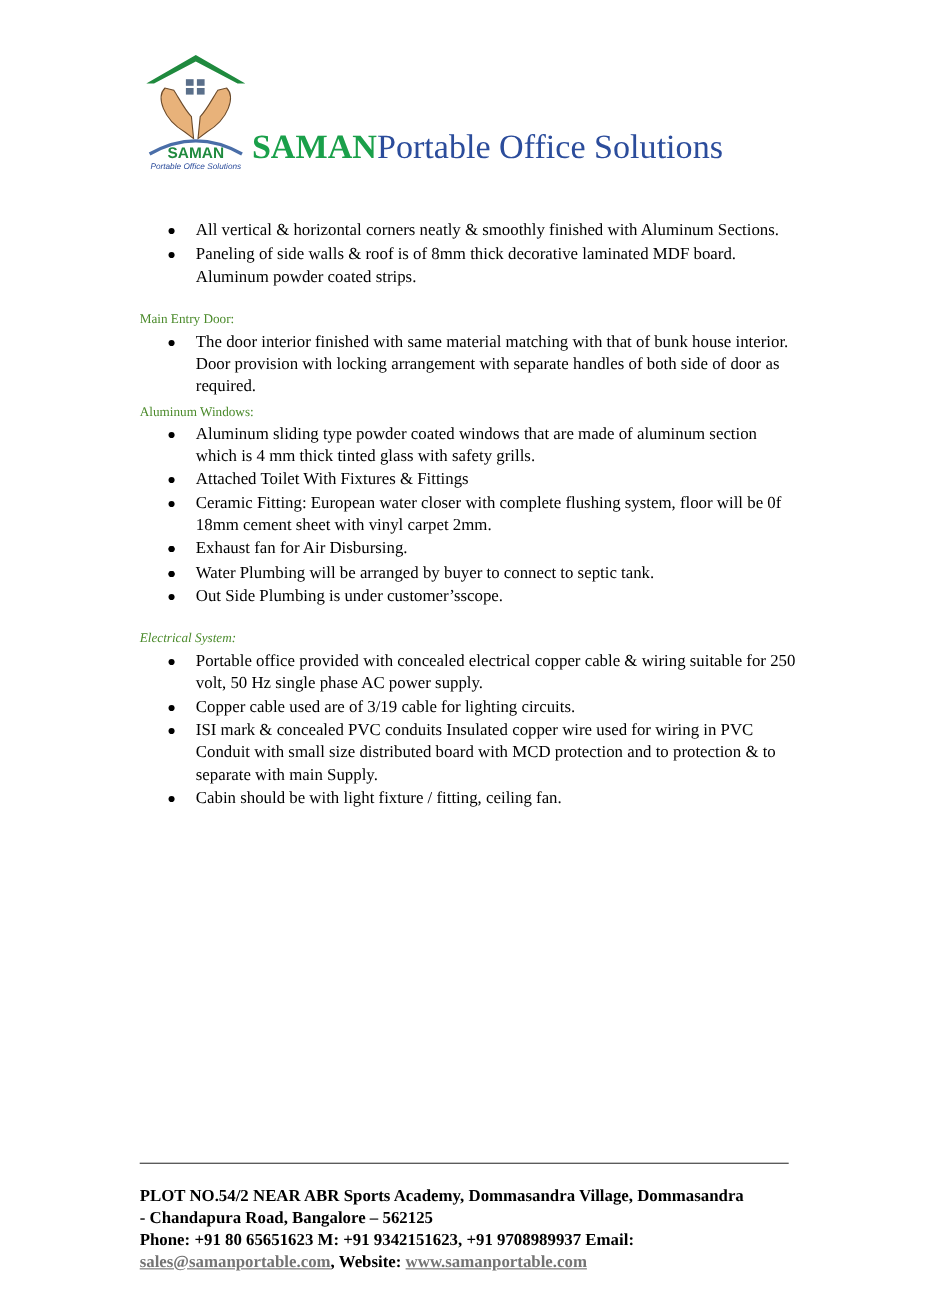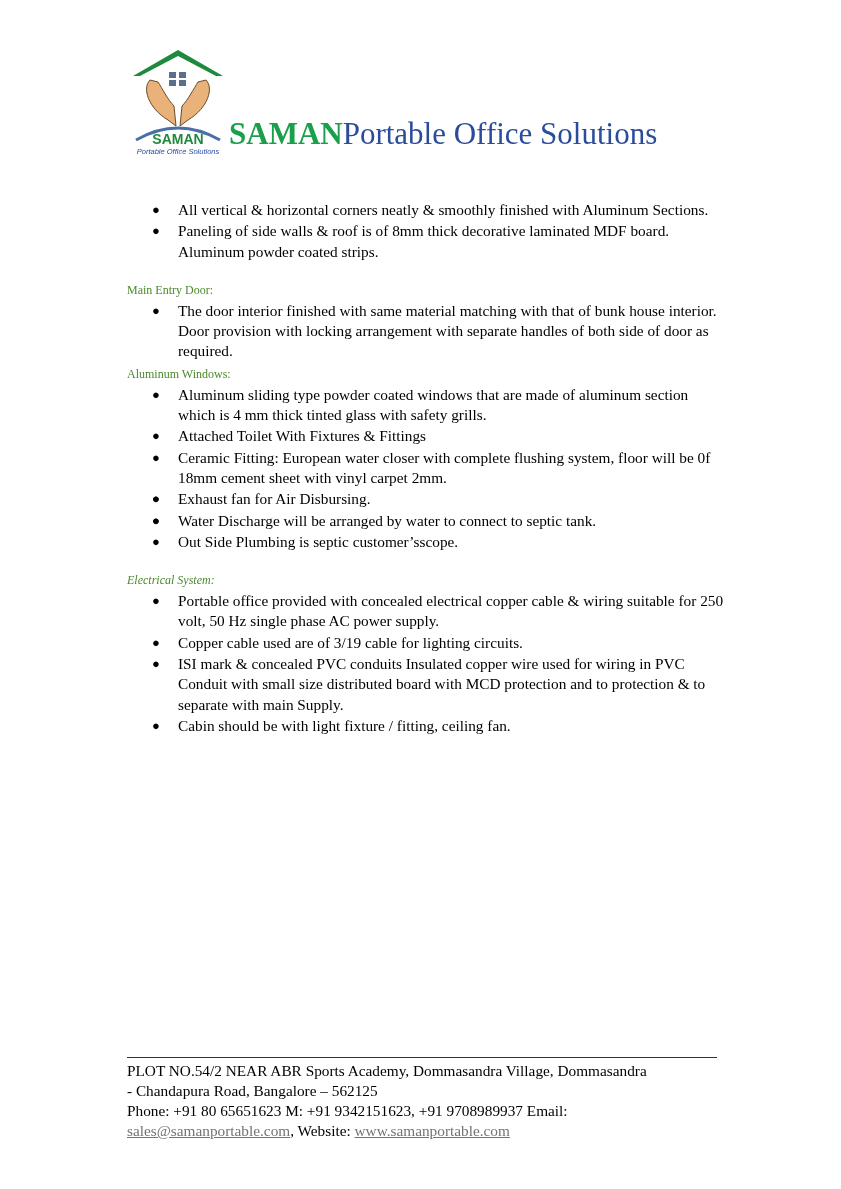--- a/index.html
+++ b/index.html
@@ -13,21 +13,21 @@
   .content { position: absolute; left: 127px; top: 200px; width: 600px; }
   ul { list-style: none; margin: 0; padding: 0; }
   li { position: relative; padding-left: 51px; font-size: 15.3px; line-height: 20.3px; margin-bottom: 1px; }
   li .bullet { position: absolute; left: 25px; top: 0; font-size: 13px; }
   h2 { font-weight: normal; color: #4a8a2a; font-size: 12px; margin: 0; line-height: 22px; }
   .sec1 { margin-top: 0; }
   .h-entry { margin-top: 17px; }
   .h-windows { margin-top: 0; }
   .h-elec { margin-top: 17px; font-style: italic; }
   .footer { position: absolute; left: 127px; top: 1057px; width: 590px; border-top: 1.5px solid #333;
-            font-size: 15.3px; line-height: 20px; padding-top: 3px; }
+            font-size: 15.3px; line-height: 20px; padding-top: 20px; font-weight: bold; }
   .footer a { color: #737373; text-decoration: underline; }
 </style>
 </head>
 <body>
 
 <div class="header">
   <svg class="logo" viewBox="0 0 100 110">
     <polygon points="5,28 50,2 95,28 88,28 50,8 12,28" fill="#1f8a3e"></polygon>
     <rect x="41" y="24" width="7" height="6" fill="#5a6f8a"></rect>
     <rect x="51" y="24" width="7" height="6" fill="#5a6f8a"></rect>
@@ -56,22 +56,22 @@
   </ul>
 
   <h2 class="h-windows">Aluminum Windows:</h2>
   <ul>
     <li><span class="bullet">●</span><span>Aluminum sliding type powder coated windows that are made of aluminum section which is 4 mm thick tinted glass with safety grills.</span></li>
     <li><span class="bullet">●</span><span>Attached Toilet With Fixtures &amp; Fittings</span></li>
     <li><span class="bullet">●</span><span>Ceramic Fitting: European water closer with complete flushing system,   floor will be 0f 18mm cement sheet with vinyl carpet 2mm.</span></li>
     <li><span class="bullet">●</span></li>
     <li><span class="bullet">●</span><span>Exhaust fan for Air Disbursing.</span></li>
     <li><span class="bullet">●</span></li>
-    <li><span class="bullet">●</span><span>Water Discharge will be arranged by water to connect to septic tank.</span></li>
-    <li><span class="bullet">●</span><span>Out Side Plumbing is septic customer’sscope.</span></li>
+    <li><span class="bullet">●</span><span>Water Plumbing will be arranged by buyer to connect to septic tank.</span></li>
+    <li><span class="bullet">●</span><span>Out Side Plumbing is under customer’sscope.</span></li>
   </ul>
 
   <h2 class="h-elec">Electrical System:</h2>
   <ul>
     <li><span class="bullet">●</span><span>Portable office provided with concealed electrical copper cable &amp; wiring suitable for 250 volt, 50 Hz single phase AC power supply.</span></li>
     <li><span class="bullet">●</span><span>Copper cable used are of 3/19 cable for lighting circuits.</span></li>
     <li><span class="bullet">●</span><span>ISI mark &amp; concealed PVC conduits Insulated copper wire used for wiring in PVC Conduit with small size distributed board with MCD protection and to protection &amp; to separate with main Supply.</span></li>
     <li><span class="bullet">●</span><span>Cabin should be with light fixture / fitting, ceiling fan.</span></li>
   </ul>
 </div>

